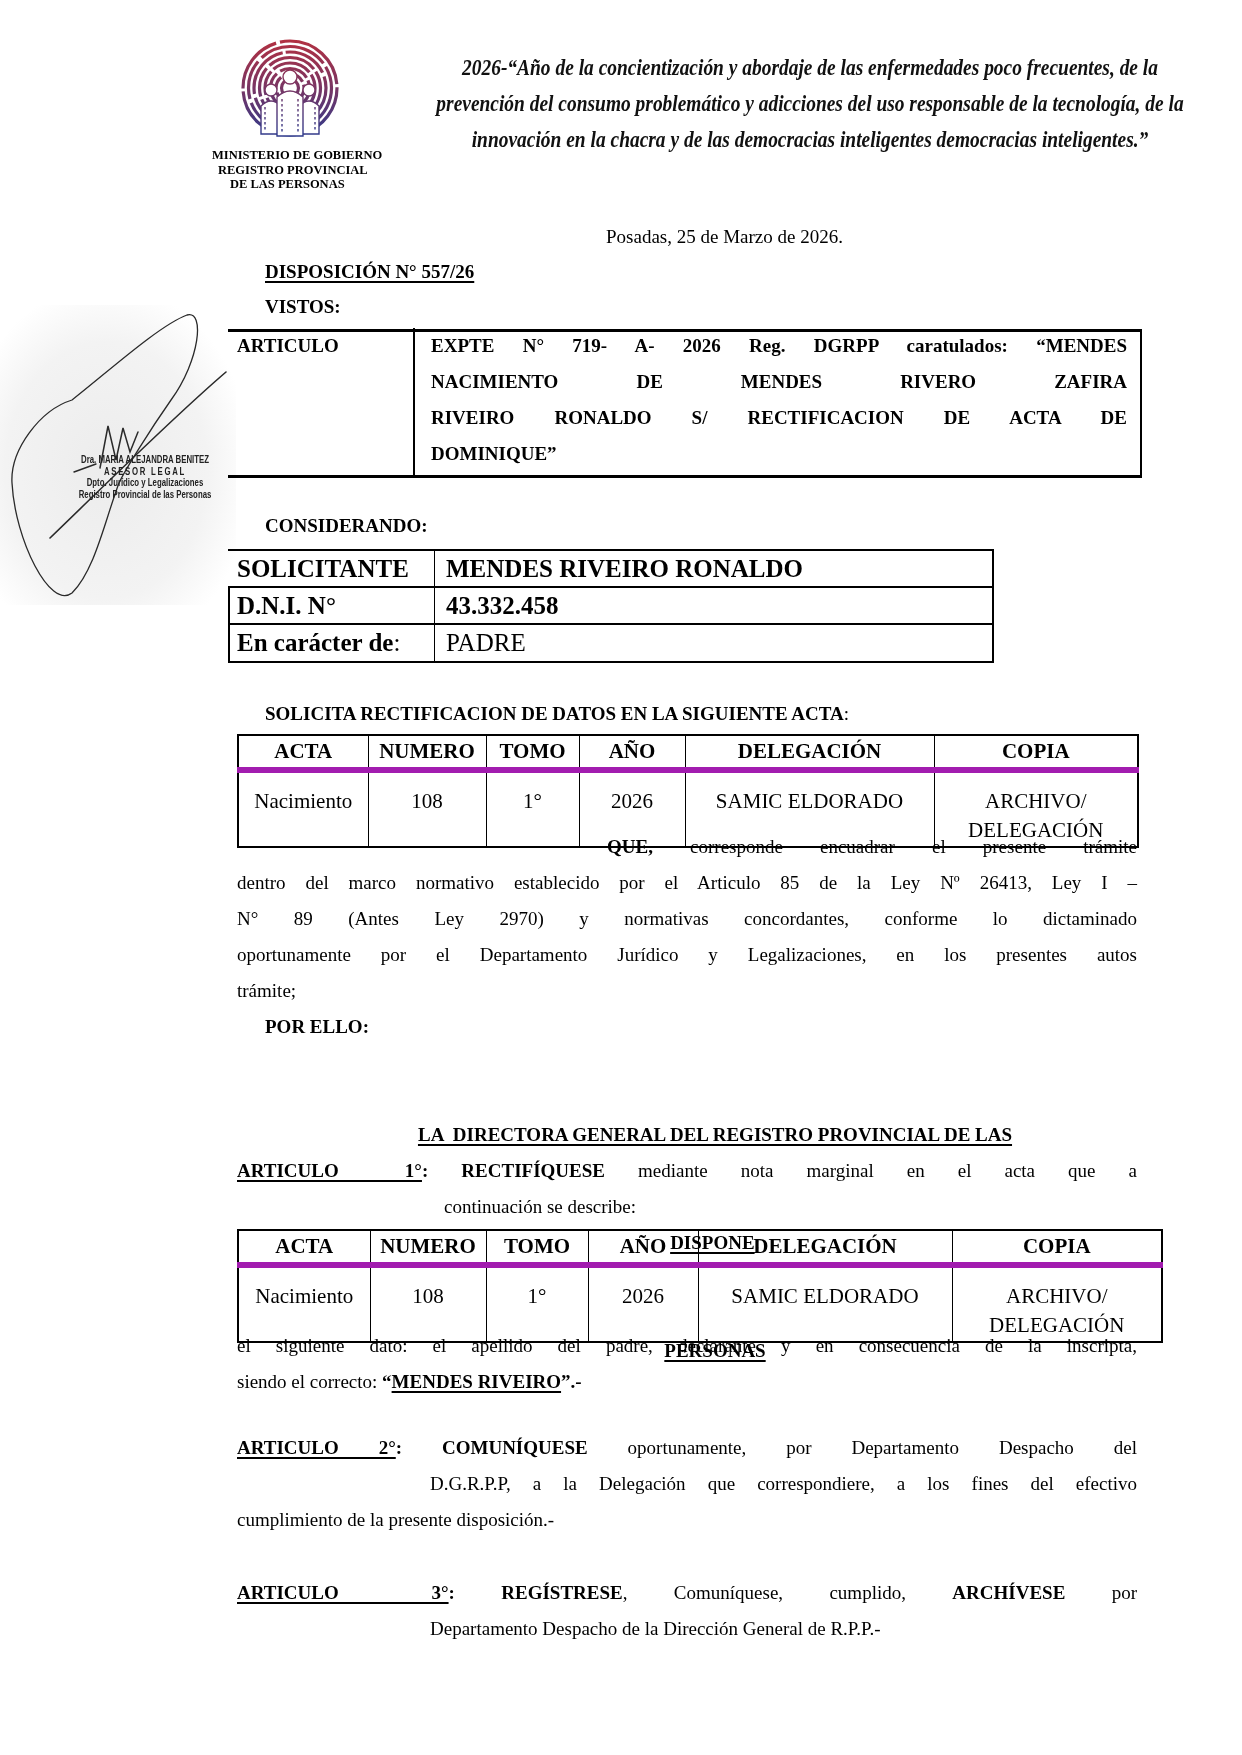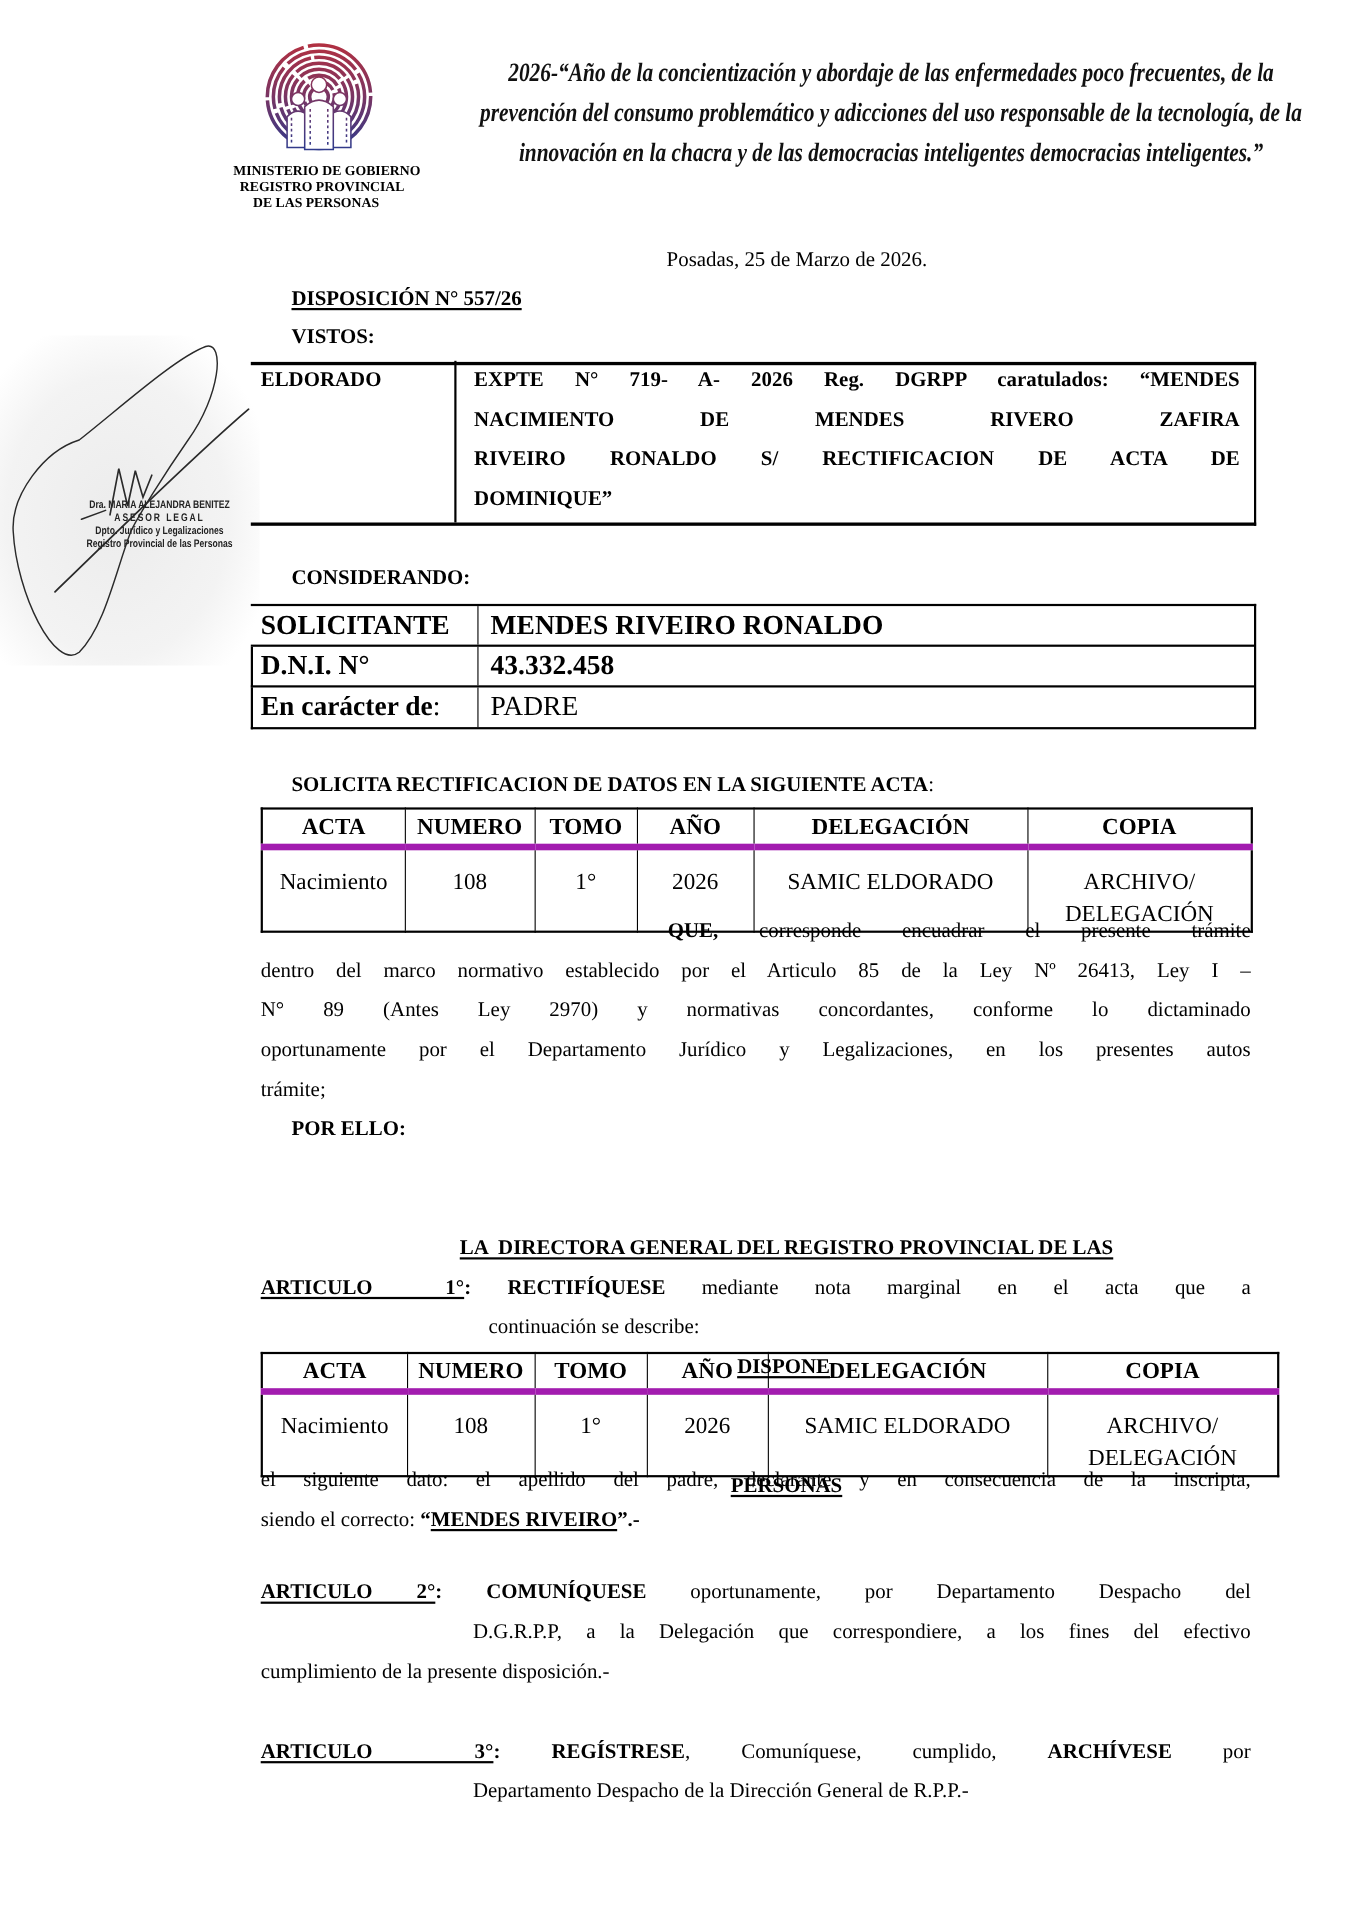--- a/index.html
+++ b/index.html
@@ -30,21 +30,21 @@
            transform:scaleX(0.78); transform-origin:100px 50%; }
   .stamp .ls { letter-spacing:2.2px; }
 
   
   .car { left:228px; top:329px; width:914px; height:149px; box-sizing:border-box;
          border-top:3px solid #000; border-bottom:3px solid #000; border-right:2px solid #000; display:flex; }
   .car-label { width:187px; box-sizing:border-box; border-right:2px solid #000; padding-left:9px; margin-top:-4px; font-weight:bold; }
   .car-text { flex:1; padding:0 13px 0 16px; margin-top:-4px; font-weight:bold; }
 
   
-  .sol { left:228px; top:549px; width:914px; box-sizing:border-box; border-top:2px solid #000; border-right:2px solid #000; }
+  .sol { left:228px; top:549px; width:766px; box-sizing:border-box; border-top:2px solid #000; border-right:2px solid #000; }
   .sol-row { display:flex; height:37px; box-sizing:border-box; border-bottom:2px solid #000; line-height:35px; }
   .sol-row.r3 { height:38px; line-height:36px; }
   .sol-row.r2, .sol-row.r3 { border-left:2px solid #000; }
   .sol-label { width:207px; box-sizing:border-box; border-right:1.5px solid #000; padding-left:9px; font-weight:bold; white-space:nowrap; }
   .sol-row.r2 .sol-label, .sol-row.r3 .sol-label { width:205px; padding-left:7px; }
   .sol-value { padding-left:11px; font-weight:bold; white-space:nowrap; }
   .sol-value.reg { font-weight:normal; }
   .reg { font-weight:normal; }
 
   
@@ -130,21 +130,21 @@
     <div class="ls">ASESOR LEGAL</div>
     <div>Dpto. Jurídico y Legalizaciones</div>
     <div>Registro Provincial de las Personas</div>
   </div>
 
   <div class="abs t25" style="left:606px; top:219px; white-space:nowrap;">Posadas, 25 de Marzo de 2026.</div>
   <div class="abs t25 b u" style="left:237px; top:254px; white-space:nowrap;">DISPOSICIÓN N° 557/26</div>
   <div class="abs t25 b" style="left:237px; top:289px;">VISTOS:</div>
 
   <div class="abs car t25">
-    <div class="car-label">ELDORADO</div>
+    <div class="car-label">ARTICULO</div>
     <div class="car-text">
       <span class="jl">EXPTE N° 719- A- 2026 Reg. DGRPP caratulados: “MENDES</span>
       <span class="jl">NACIMIENTO DE MENDES RIVERO ZAFIRA</span>
       <span class="jl">RIVEIRO RONALDO S/ RECTIFICACION DE ACTA DE</span>
       <span class="ll">DOMINIQUE”</span>
     </div>
   </div>
 
   <div class="abs t25 b" style="left:237px; top:508px;">CONSIDERANDO:</div>
 

